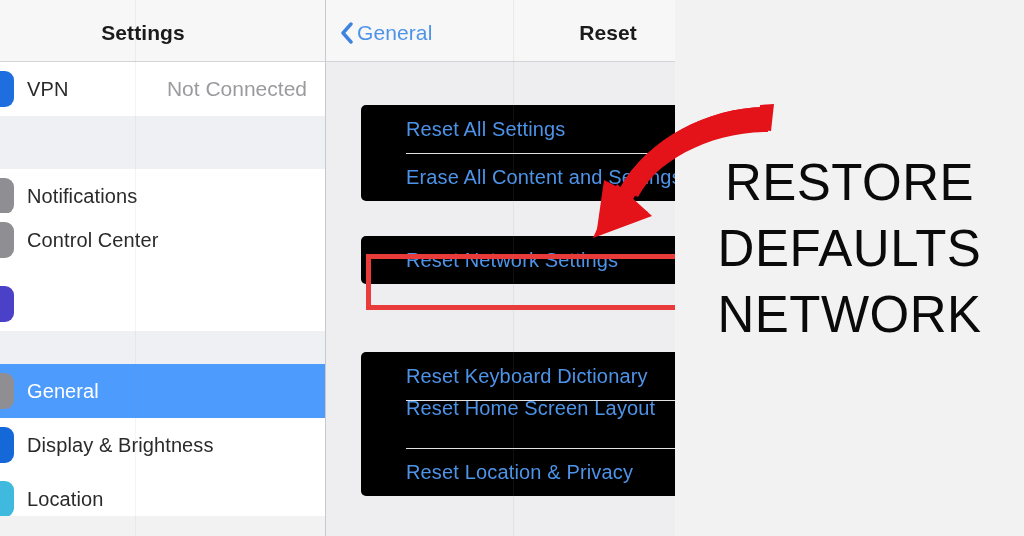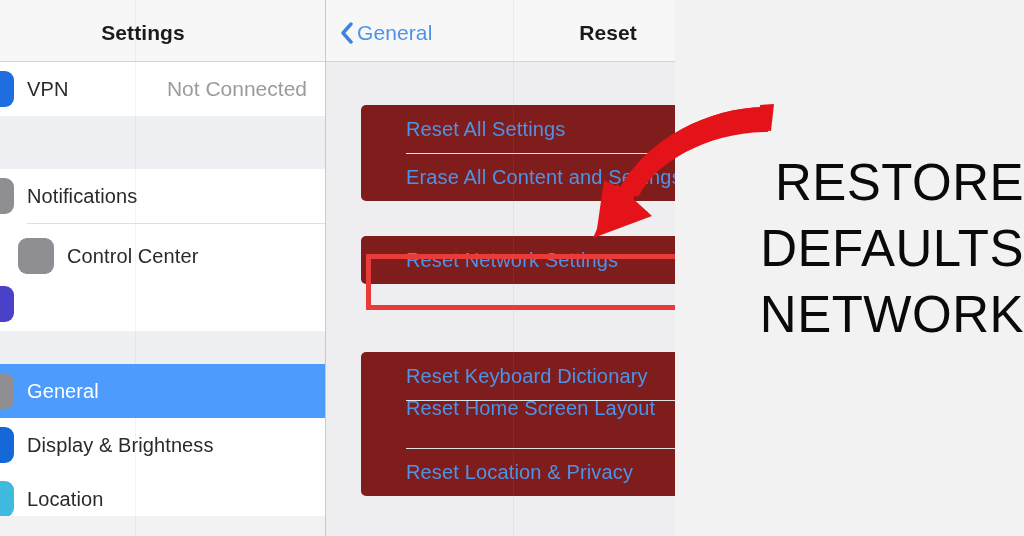--- a/index.html
+++ b/index.html
@@ -70,21 +70,21 @@
     display:flex;align-items:center;gap:4px;cursor:pointer;
   }
   #back-chevron{display:block;width:13px;height:22px;}
   #back-label{font-size:21px;color:#4d93e8;letter-spacing:.1px;}
   #detail-title{
     position:absolute;left:222px;top:21px;width:120px;text-align:center;
     font-size:21px;font-weight:bold;color:#1b1b1b;letter-spacing:.1px;
   }
 
   .rs-group{
-    position:absolute;left:35px;width:340px;background:#7f1d1d;
+    position:absolute;left:35px;width:340px;background:#000000;
     border-radius:5px 0 0 5px;
   }
   .rs-row{position:absolute;left:0;width:340px;}
   .rs-label{
     position:absolute;left:45px;top:50%;transform:translateY(-50%);
     font-size:20px;color:#4d93e8;white-space:nowrap;letter-spacing:.15px;
   }
   .rs-sep{position:absolute;left:45px;width:295px;height:1px;background:#e2e2e4;}
 
   
@@ -94,21 +94,21 @@
     box-sizing:border-box;
     pointer-events:none;
   }
 
   
   #right-pane{
     position:absolute;left:675px;top:0;width:349px;height:536px;background:#f2f2f3;
   }
   #callout{
     position:absolute;left:675px;top:150px;width:349px;
-    text-align:right;color:#0a0a0a;
+    text-align:center;color:#0a0a0a;
     font-size:51px;line-height:66px;font-weight:400;letter-spacing:.5px;
   }
   #callout div{white-space:nowrap;}
 
   #arrow-svg{position:absolute;left:560px;top:80px;width:230px;height:220px;pointer-events:none;}
 
   
   .artifact{position:absolute;top:0;width:1px;height:536px;background:rgba(150,140,120,.22);}
 </style>
 </head>
@@ -131,21 +131,21 @@
             <div class="sb-value">Not Connected</div>
           </div>
         </div>
         <div class="sb-gap" style="top: 116px; height: 53px;"></div>
         <div class="sb-group" style="top: 169px; height: 162px;">
           <div class="sb-row" style="top: 0px; height: 54px;">
             <div class="sb-icon" style="background: rgb(142, 142, 147);"></div>
             <div class="sb-label">Notifications</div>
           </div>
           <div class="sb-sep" style="top: 54px;"></div>
-          <div class="sb-row" style="top: 60px; height: 54px; margin-left: 40px;">
+          <div class="sb-row" style="top: 44px; height: 54px;">
             <div class="sb-icon" style="background: rgb(142, 142, 147);"></div>
             <div class="sb-label">Control Center</div>
           </div>
           <div class="sb-sep" style="top: 108px;"></div>
           <div class="sb-row" style="top: 108px; height: 54px;">
             <div class="sb-icon" style="background: rgb(75, 64, 200);"></div>
           </div>
         </div>
         <div class="sb-gap" style="top: 331px; height: 33px;"></div>
         <div class="sb-group" style="top: 364px; height: 162px;">

